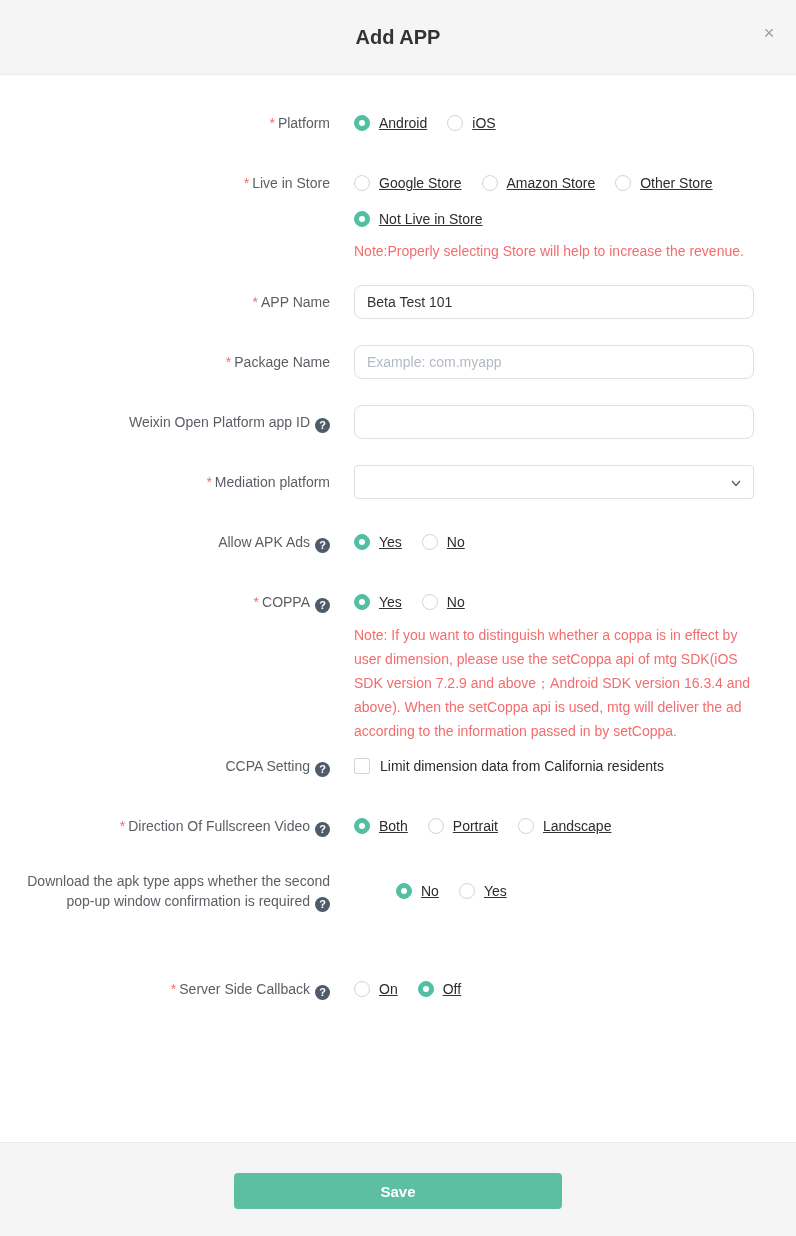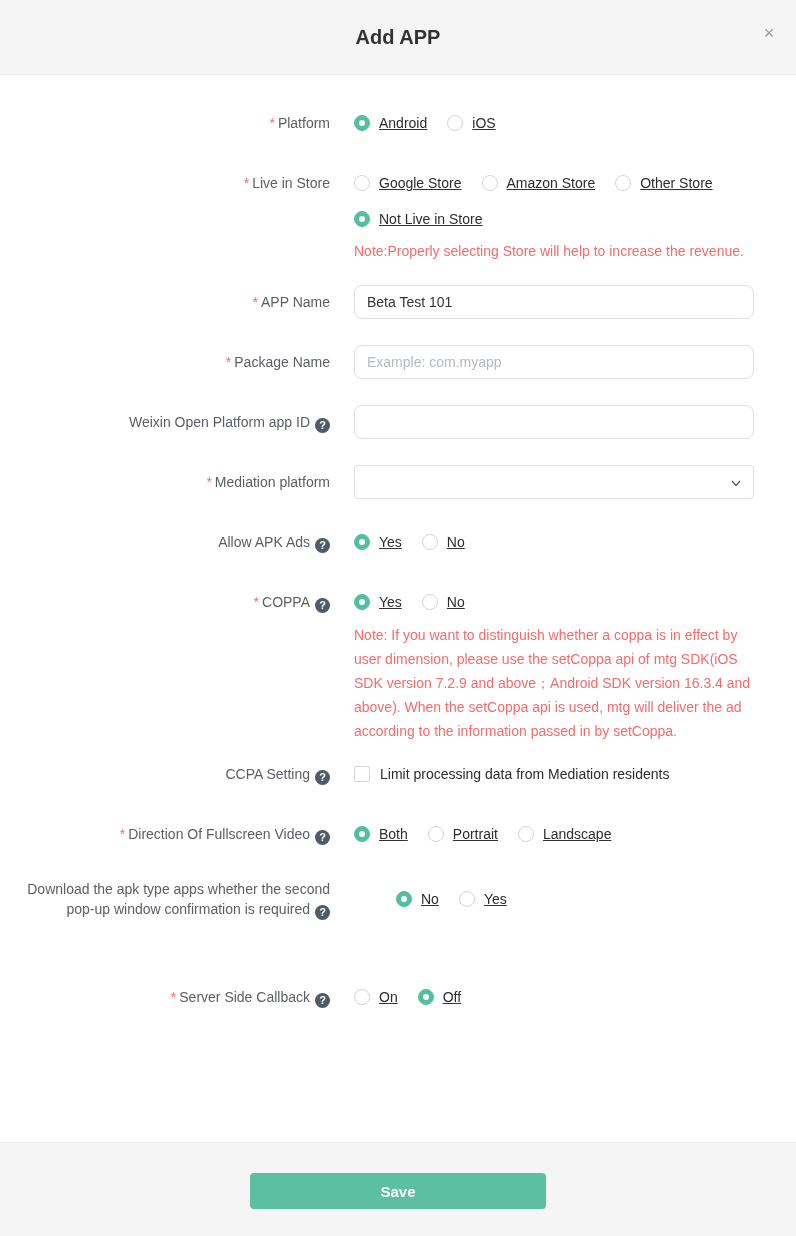--- a/index.html
+++ b/index.html
@@ -77,30 +77,30 @@
   
   .checkbox-line { display: flex; align-items: center; height: 34px; }
   .checkbox {
     width: 16px; height: 16px; border: 1px solid #d4d4d4; border-radius: 2px;
     background: #fff; margin-right: 10px; cursor: pointer; flex: none;
   }
   .checkbox-text { font-size: 14px; color: #2c2c2e; }
 
   
   .row-live { margin-bottom: 21px; }
-  .row-coppa { margin-bottom: 14px; }
+  .row-coppa { margin-bottom: 6px; }
   .row-download { margin-bottom: 60px; gap: 42px; }
   .row-download .row-control { padding-top: 5px; }
 
   
   .dialog-footer {
     height: 94px; flex: none; background: #f5f5f5; border-top: 1px solid #ececec;
   }
   .save-btn {
-    display: block; margin: 30px auto 0; width: 296px; height: 36px;
+    display: block; margin: 30px auto 0; width: 328px; height: 36px;
     background: #5cbfa2; color: #fff; border: none; border-radius: 4px;
     font-size: 15px; font-weight: 700; font-family: inherit; cursor: pointer;
   }
 </style>
 </head>
 <body>
 
 <div class="dialog">
 
   <div class="dialog-header">
@@ -234,21 +234,21 @@
       </div>
     </div>
 
     <div class="form-row">
       <div class="row-label">
         <span>CCPA Setting</span><span class="help-icon">?</span>
       </div>
       <div class="row-control">
         <div class="checkbox-line">
           <span class="checkbox"></span>
-          <span class="checkbox-text">Limit processing data from Mediation residents</span>
+          <span class="checkbox-text">Limit dimension data from California residents</span>
         </div>
       </div>
     </div>
 
     <div class="form-row">
       <div class="row-label">
         <span class="req">*</span><span>Direction Of Fullscreen Video</span><span class="help-icon">?</span>
       </div>
       <div class="row-control">
         <div class="radio-line">

